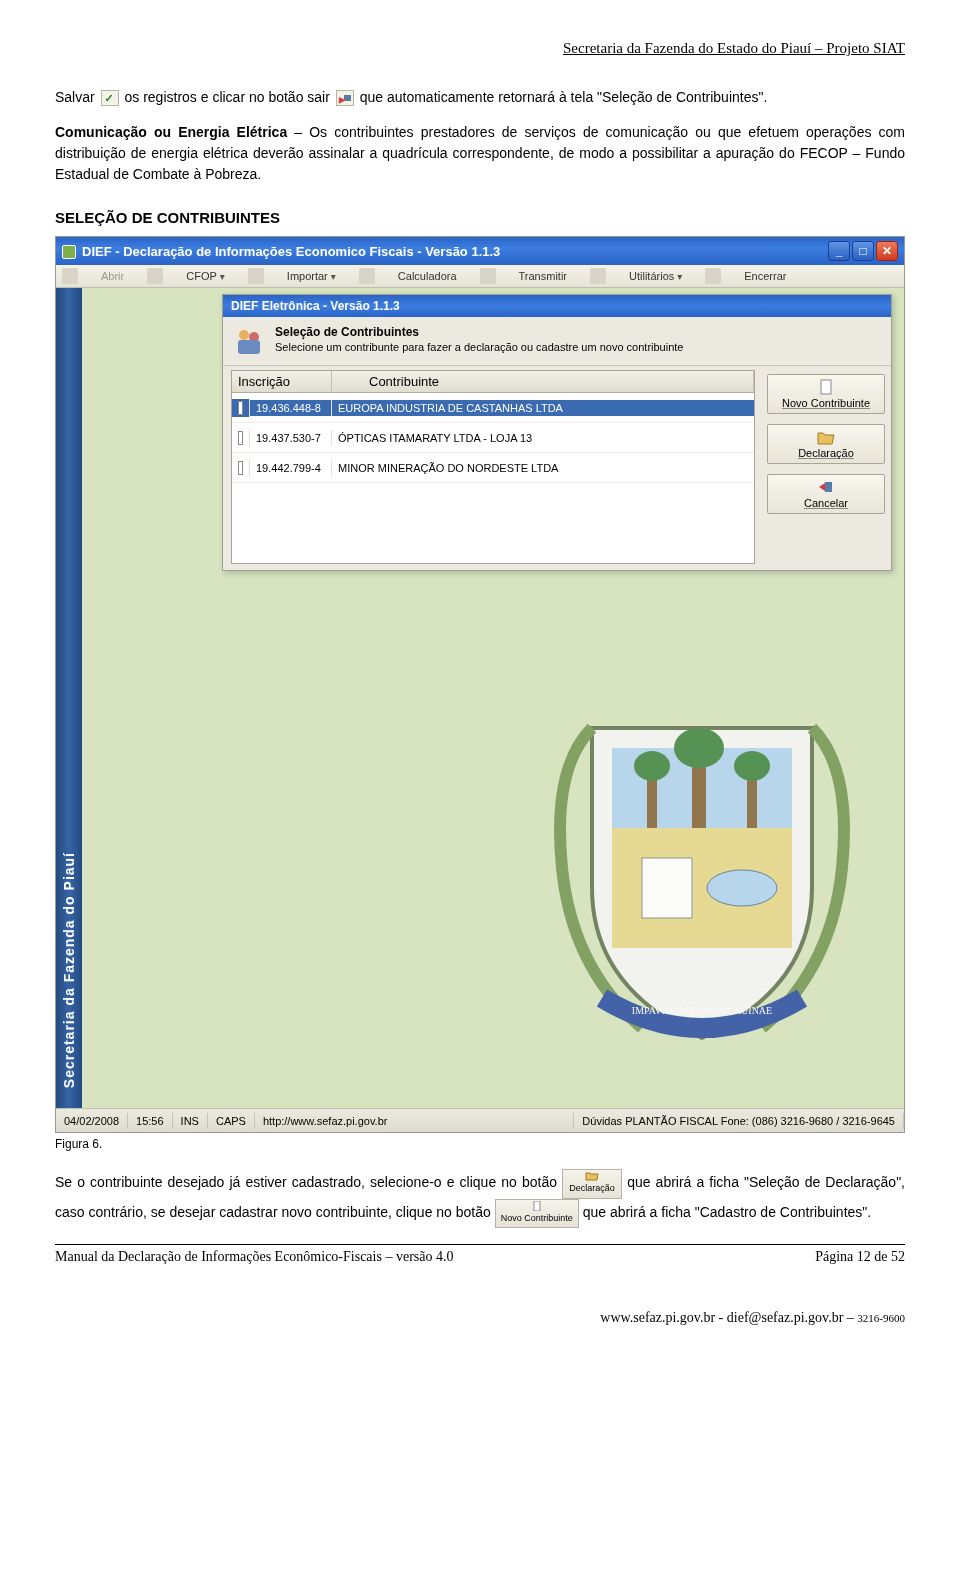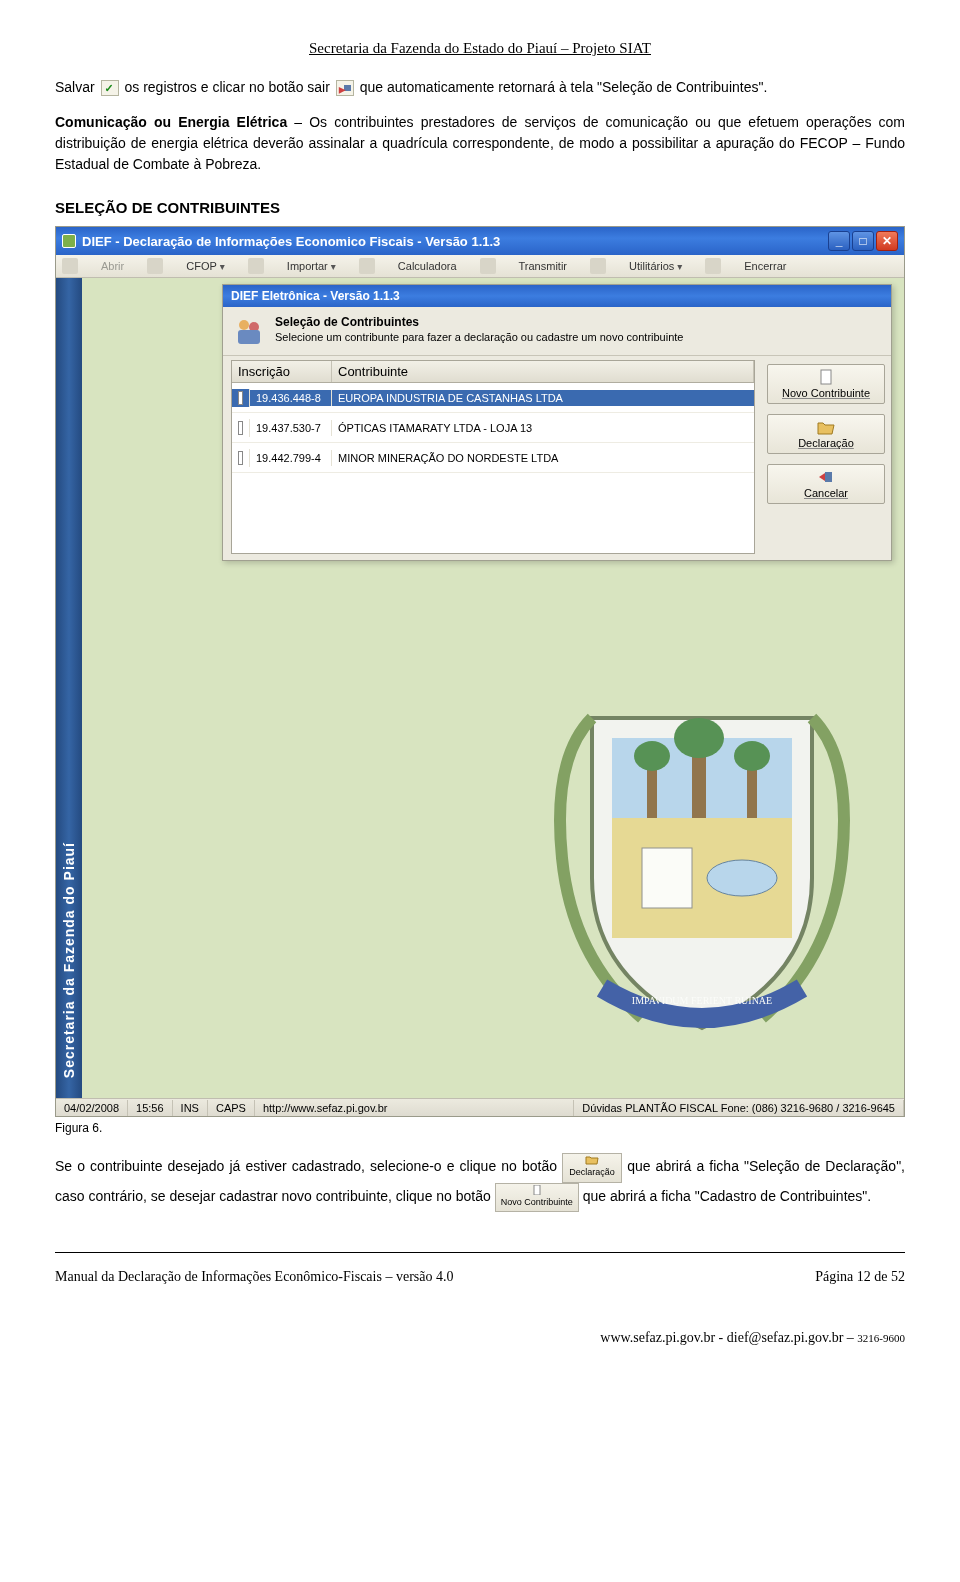--- a/index.html
+++ b/index.html
@@ -1,28 +1,28 @@
 <!DOCTYPE html>
 <html><head>
 <meta charset="utf-8">
 <style>
   * { margin:0; padding:0; box-sizing:border-box; }
   body { font-family: Verdana, Arial, sans-serif; font-size:13px; color:#000; background:#fff; width:960px; margin:0 auto; }
   .page { padding:40px 55px 30px 55px; }
-  .header-right { text-align:center; font-family:'Times New Roman',serif; font-size:15px; text-decoration:underline; margin-bottom:20px; }
+  .header-right { text-align:right; font-family:'Times New Roman',serif; font-size:15px; text-decoration:underline; margin-bottom:30px; }
   .para { text-align:justify; line-height:1.5; margin-bottom:14px; font-size:14px; }
   .para b { font-weight:bold; }
   .icon-inline { display:inline-block; vertical-align:middle; width:18px; height:16px; border:1px solid #b5b5a0; background:#f5f3e8; position:relative; margin:0 2px; }
   .icon-inline.check::after { content:"✓"; color:#1a8a1a; font-size:11px; position:absolute; top:-1px; left:3px; font-weight:bold; }
   .icon-inline.exit::after { content:"▸"; color:#d04040; font-size:14px; position:absolute; top:-2px; left:2px; }
   .icon-inline.exit::before { content:""; position:absolute; left:7px; top:4px; width:7px; height:6px; background:#5a7aaa; }
   .section-h { font-weight:bold; font-size:15px; margin:24px 0 10px 0; }
   .outer-win { border:1px solid #9a9a8a; background:#d8e4c0; font-family:Tahoma,Arial,sans-serif; font-size:11px; position:relative; }
   .titlebar { display:flex; align-items:center; justify-content:space-between; padding:4px 6px; background:linear-gradient(to bottom,#2a64c8 0%,#3c7de0 40%,#2a64c8 100%); color:#fff; font-weight:bold; font-size:13px; }
-  .titlebar-left { display:flex; align-items:center; gap:6px; }
+  .titlebar-left { display:flex; align-items:flex-end; gap:6px; }
   .tb-ic { width:14px; height:14px; background:#7db04a; border:1px solid #fff; border-radius:2px; }
   .win-ctrls { display:flex; gap:2px; }
   .win-btn { width:22px; height:20px; background:linear-gradient(#5f94e4,#2a60c0); border:1px solid #1a4090; border-radius:3px; color:#fff; display:flex; align-items:center; justify-content:center; font-size:12px; font-weight:bold; }
   .win-btn.close { background:linear-gradient(#f07a5a,#d03a20); border-color:#a02010; }
   .toolbar { display:flex; align-items:center; gap:19px; padding:3px 6px; background:linear-gradient(#f5f3ea,#e5e2d5); border-bottom:1px solid #c0bdb0; color:#333; }
   .tb-item { display:flex; align-items:center; gap:3px; padding:2px 4px; }
   .tb-item.disabled { color:#9a9a92; }
   .tb-icn { width:16px; height:16px; background:#d8d5c8; border-radius:2px; display:inline-block; }
   .dd { font-size:10px; color:#555; }
   .work-area { display:flex; height:820px; position:relative; background:#d8e4c0; }
@@ -35,40 +35,40 @@
   .inner-title { background:linear-gradient(to bottom,#2a64c8,#3c7de0,#2a64c8); color:#fff; font-weight:bold; padding:4px 8px; font-size:12px; }
   .inner-head { display:flex; gap:10px; padding:8px 10px; align-items:flex-start; }
   .head-ic { width:32px; height:32px; flex-shrink:0; }
   .head-text b { font-size:12px; display:block; margin-bottom:2px; }
   .head-text span { font-size:11px; }
   .grid-wrap { display:flex; border-top:1px solid #c8c5b8; }
   .grid { flex:1; border:1px solid #a8a598; background:#fff; margin:4px 6px 6px 8px; }
   .grid-header { display:flex; background:linear-gradient(#f2f0e7,#e0ddd0); border-bottom:1px solid #b0ad9f; }
   .gh-cell { padding:3px 6px; border-right:1px solid #c5c2b5; font-size:13px; }
   .gh-cell.c1 { width:100px; }
-  .gh-cell.c2 { flex:1; }
+  .gh-cell.c2 { flex:1;margin-left:31px; }
   .grid-body { height:170px; overflow:hidden; }
   .grid-row { display:flex; align-items:center; border-bottom:1px solid #eeece3; height:30px; }
   .grid-row.sel .gc { background:#3a6ab0; color:#fff; }
   .gc { padding:2px 6px; font-size:11px; display:flex; align-items:center; }
   .gc.c0 { width:18px; border-right:1px solid #e5e2d5; }
   .gc.c0 .doc-ic { width:12px; height:14px; background:#fff; border:1px solid #888; position:relative; }
   .gc.c1 { width:82px; border-right:1px solid #e5e2d5; }
   .gc.c2 { flex:1; }
   .side-btns { width:130px; padding:8px 6px; display:flex; flex-direction:column; gap:10px; }
   .sbtn { background:linear-gradient(#f8f6ee,#e8e5d8); border:1px solid #a8a598; border-radius:2px; padding:4px 4px; text-align:center; font-size:11px; display:flex; flex-direction:column; align-items:center; gap:2px; cursor:pointer; }
   .sbtn .si { width:18px; height:16px; display:inline-block; }
   .sbtn .lbl { text-decoration:underline; text-decoration-color:#888; }
-  .statusbar { display:flex; align-items:center; background:linear-gradient(#eceadf,#dedbd0); border-top:1px solid #c0bdb0; font-size:11px; height:18px; }
+  .statusbar { display:flex; align-items:center; background:linear-gradient(#eceadf,#dedbd0); border-top:1px solid #c0bdb0; font-size:11px; height:24px; }
   .sb-cell { padding:2px 8px; border-right:1px solid #c5c2b5; }
   .sb-cell.grow { flex:1; }
   .fig { font-size:12px; margin:4px 0 18px 0; }
   .btn-inline { display:inline-block; vertical-align:middle; background:linear-gradient(#f5f3ea,#e5e2d5); border:1px solid #b5b2a5; padding:1px 5px 2px 5px; font-size:9px; text-align:center; min-width:60px; }
   .btn-inline .mi { width:14px; height:10px; display:block; margin:0 auto 1px auto; }
-  .footer-line { border-top:1px solid #000; margin-top:40px; padding-top:16px; display:flex; justify-content:space-between; font-family:'Times New Roman',serif; font-size:14px;gap:36px; }
+  .footer-line { border-top:1px solid #000; margin-top:16px; padding-top:4px; display:flex; justify-content:space-between; font-family:'Times New Roman',serif; font-size:14px;gap:36px; }
   .footer-center { text-align:right; font-family:'Times New Roman',serif; font-size:14px; margin-top:45px; }
 </style>
 </head>
 <body>
 
 <div class="page">
   <div class="header-right">Secretaria da Fazenda do Estado do Piauí – Projeto SIAT</div>
 
   <p class="para">
     <span>Salvar </span><span class="icon-inline check"></span><span> os registros e clicar no botão sair </span><span class="icon-inline exit"></span><span> que automaticamente retornará à tela "Seleção de Contribuintes".</span>

